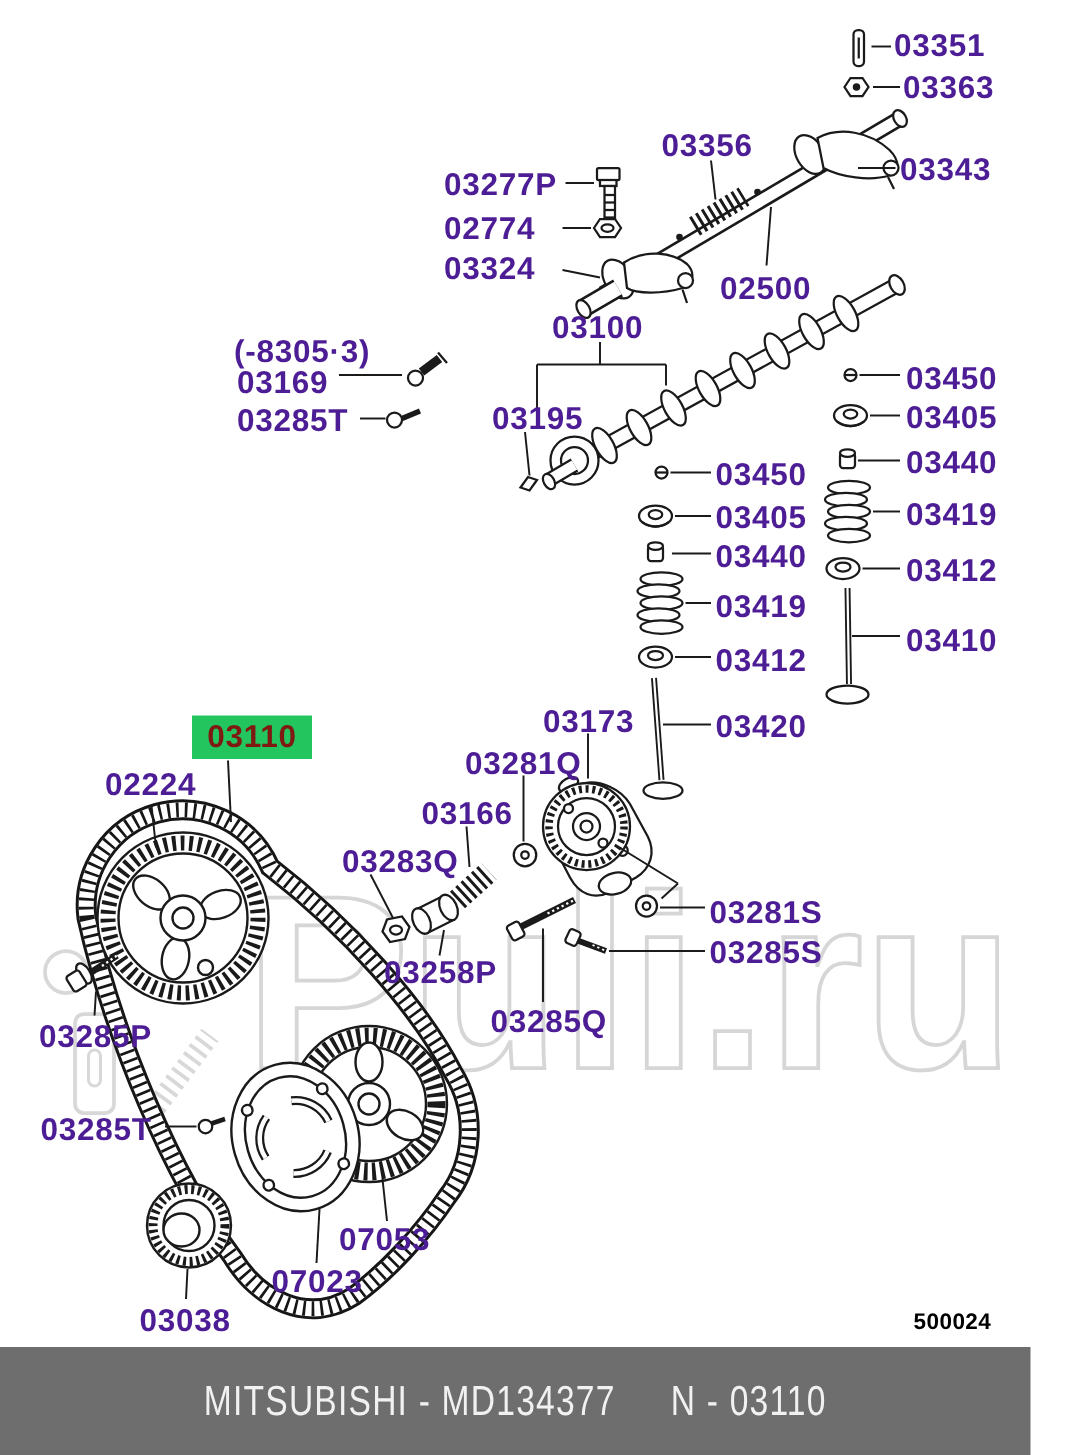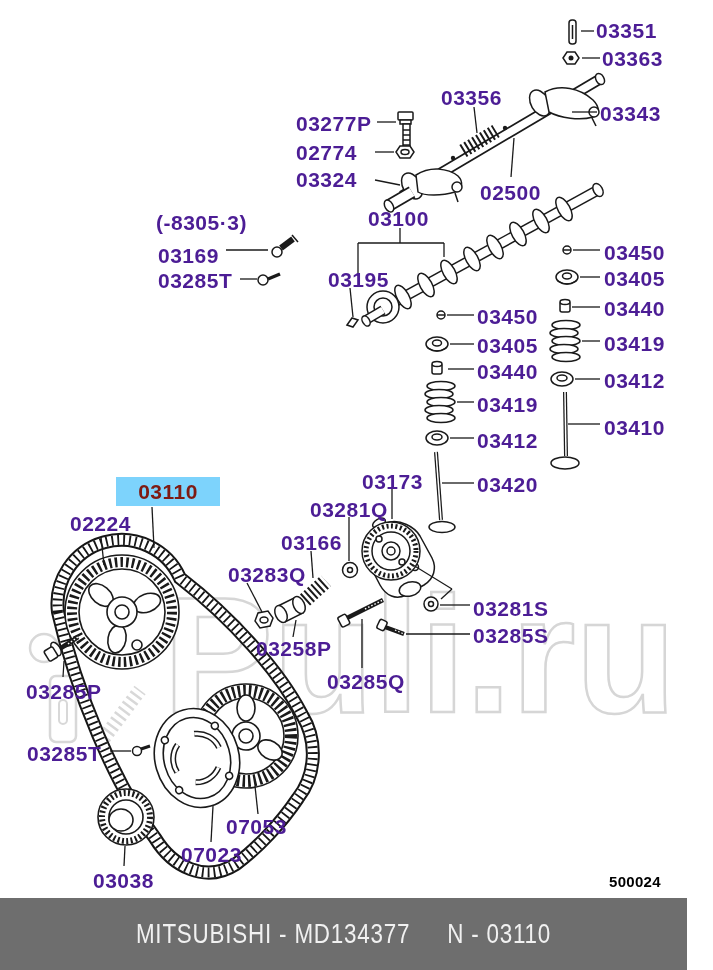--- a/index.html
+++ b/index.html
@@ -1,22 +1,22 @@
 <!DOCTYPE html>
 <html><head>
 <meta charset="utf-8">
 <style>
   html,body{margin:0;padding:0;background:#fff;}
   .stage{position:relative;width:713px;height:970px;background:#fff;overflow:hidden;
          font-family:"Liberation Sans",sans-serif;}
   .art{position:absolute;left:0;top:0;z-index:2;}
   .lbl{position:absolute;z-index:3;font:600 21px "Liberation Sans",sans-serif;
        color:#4c1d95;letter-spacing:.5px;white-space:nowrap;line-height:1;}
-  .lbl-highlight{position:absolute;z-index:3;left:116px;top:477px;width:104px;height:29px;
-       background:#7dd3fc;display:flex;align-items:center;justify-content:center;
+  .lbl-highlight{position:absolute;z-index:3;left:128px;top:477px;width:80px;height:29px;
+       background:#22c55e;display:flex;align-items:center;justify-content:center;
        font:600 21px "Liberation Sans",sans-serif;color:#7e1a12;letter-spacing:.5px;}
   .sheet-code{position:absolute;z-index:3;left:609px;top:873px;
        font:700 15px "Liberation Sans",sans-serif;color:#000000;letter-spacing:.3px;}
   .footer{position:absolute;z-index:4;left:0;top:898px;width:687px;height:72px;
        background:#6e6e6e;display:flex;align-items:center;justify-content:center;}
   .footer-inner{display:flex;gap:46px;transform:scaleX(.8);
        font:400 28px "Liberation Sans",sans-serif;color:#f1f1f1;letter-spacing:1px;white-space:nowrap;}
 </style>
 </head>
 <body>
@@ -325,21 +325,21 @@
 
   <span class="lbl" style="left:596px;top:20px">03351</span>
   <span class="lbl" style="left:602px;top:48px">03363</span>
   <span class="lbl" style="left:441px;top:87px">03356</span>
   <span class="lbl" style="left:600px;top:103px">03343</span>
   <span class="lbl" style="left:296px;top:113px">03277P</span>
   <span class="lbl" style="left:296px;top:142px">02774</span>
   <span class="lbl" style="left:296px;top:169px">03324</span>
   <span class="lbl" style="left:480px;top:182px">02500</span>
   <span class="lbl" style="left:368px;top:208px">03100</span>
-  <span class="lbl" style="left:156px;top:212px">(-8305·3)</span>
+  <span class="lbl" style="left:156px;top:224px">(-8305·3)</span>
   <span class="lbl" style="left:158px;top:245px">03169</span>
   <span class="lbl" style="left:158px;top:270px">03285T</span>
   <span class="lbl" style="left:328px;top:269px">03195</span>
 
   <span class="lbl" style="left:477px;top:306px">03450</span>
   <span class="lbl" style="left:477px;top:335px">03405</span>
   <span class="lbl" style="left:477px;top:361px">03440</span>
   <span class="lbl" style="left:477px;top:394px">03419</span>
   <span class="lbl" style="left:477px;top:430px">03412</span>
   <span class="lbl" style="left:477px;top:474px">03420</span>

